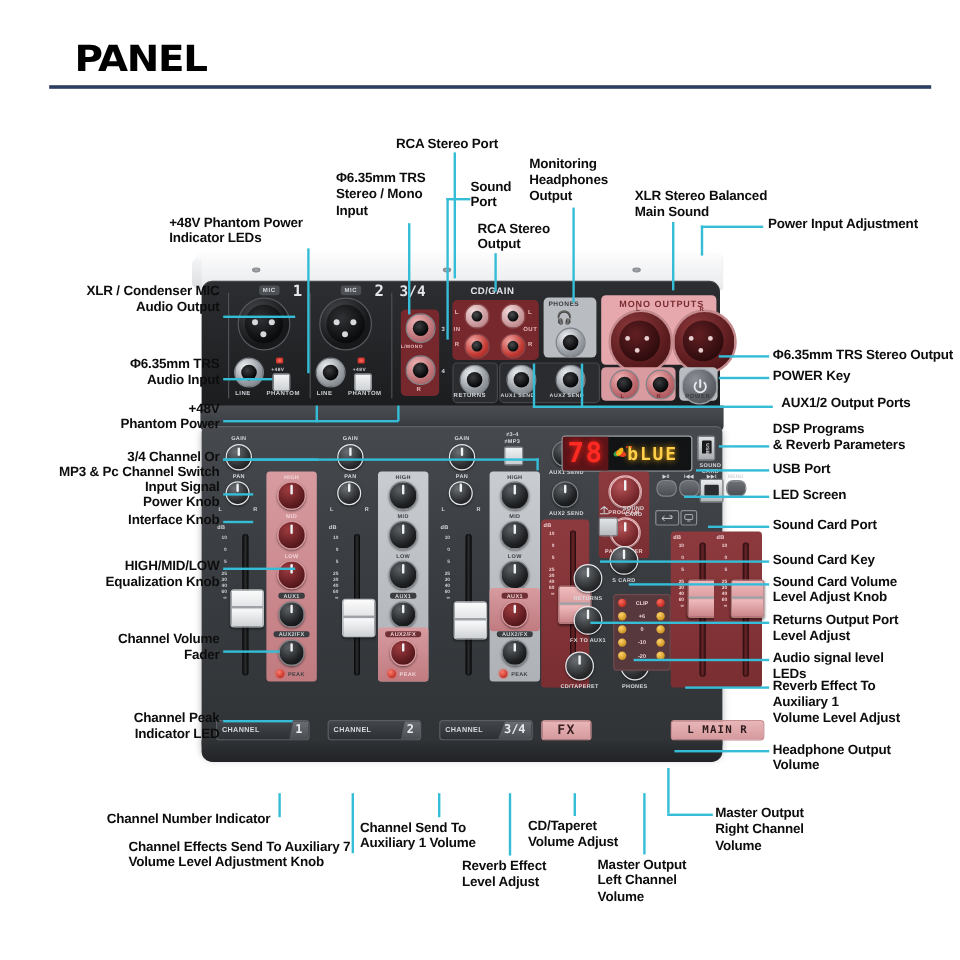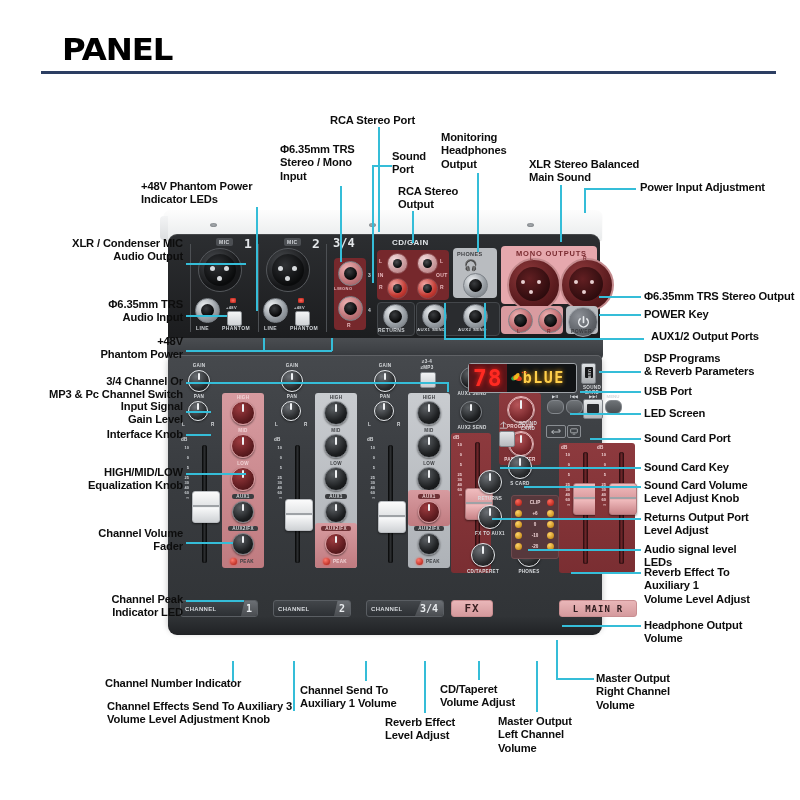--- a/index.html
+++ b/index.html
@@ -759,21 +759,21 @@
 <div class="ln lnh" style="left:263px;top:350px;width:69px;"></div>
 <div class="ln lnv" style="left:331px;top:338px;height:13px;"></div>
 
 <div class="lbl r" style="left:8px;top:375px;width:175px;">3/4 Channel Or
 MP3 &amp; Pc Channel Switch</div>
 <div class="ln lnh" style="left:186px;top:382px;width:79px;"></div>
 <div class="ln lnh" style="left:186px;top:382px;width:263px;"></div>
 <div class="ln lnv" style="left:447px;top:382px;height:10px;"></div>
 
 <div class="lbl r" style="left:8px;top:400px;width:175px;">Input Signal
-Gain Level</div>
+Power Knob</div>
 <div class="ln lnh" style="left:186px;top:411px;width:25px;"></div>
 
 <div class="lbl r" style="left:8px;top:428px;width:175px;">Interface Knob</div>
 <div class="ln lnh" style="left:186px;top:434px;width:25px;"></div>
 
 <div class="lbl r" style="left:8px;top:466px;width:175px;">HIGH/MID/LOW
 Equalization Knob</div>
 <div class="ln lnh" style="left:186px;top:473px;width:60px;"></div>
 
 <div class="lbl r" style="left:8px;top:527px;width:175px;">Channel Volume
@@ -831,24 +831,24 @@
 <div class="lbl" style="left:644px;top:619px;width:160px;">Headphone Output
 Volume</div>
 <div class="ln lnh" style="left:562px;top:625px;width:79px;"></div>
 
 <div class="lbl" style="left:596px;top:672px;width:160px;">Master Output
 Right Channel
 Volume</div>
 <div class="ln lnh" style="left:556px;top:678px;width:38px;"></div>
 <div class="ln lnv" style="left:556px;top:640px;height:38px;"></div>
 
-<div class="lbl" style="left:105px;top:677px;width:180px;">Channel Number Indicator</div>
+<div class="lbl" style="left:89px;top:677px;width:180px;">Channel Number Indicator</div>
 <div class="ln lnv" style="left:232px;top:661px;height:20px;"></div>
 
-<div class="lbl" style="left:107px;top:700px;width:290px;">Channel Effects Send To Auxiliary 3
+<div class="lbl" style="left:107px;top:700px;width:290px;">Channel Effects Send To Auxiliary 7
 Volume Level Adjustment Knob</div>
 <div class="ln lnv" style="left:293px;top:661px;height:50px;"></div>
 
 <div class="lbl" style="left:300px;top:684px;width:150px;">Channel Send To
 Auxiliary 1 Volume</div>
 <div class="ln lnv" style="left:365px;top:661px;height:20px;"></div>
 
 <div class="lbl" style="left:385px;top:716px;width:150px;">Reverb Effect
 Level Adjust</div>
 <click class="ln"></click>

